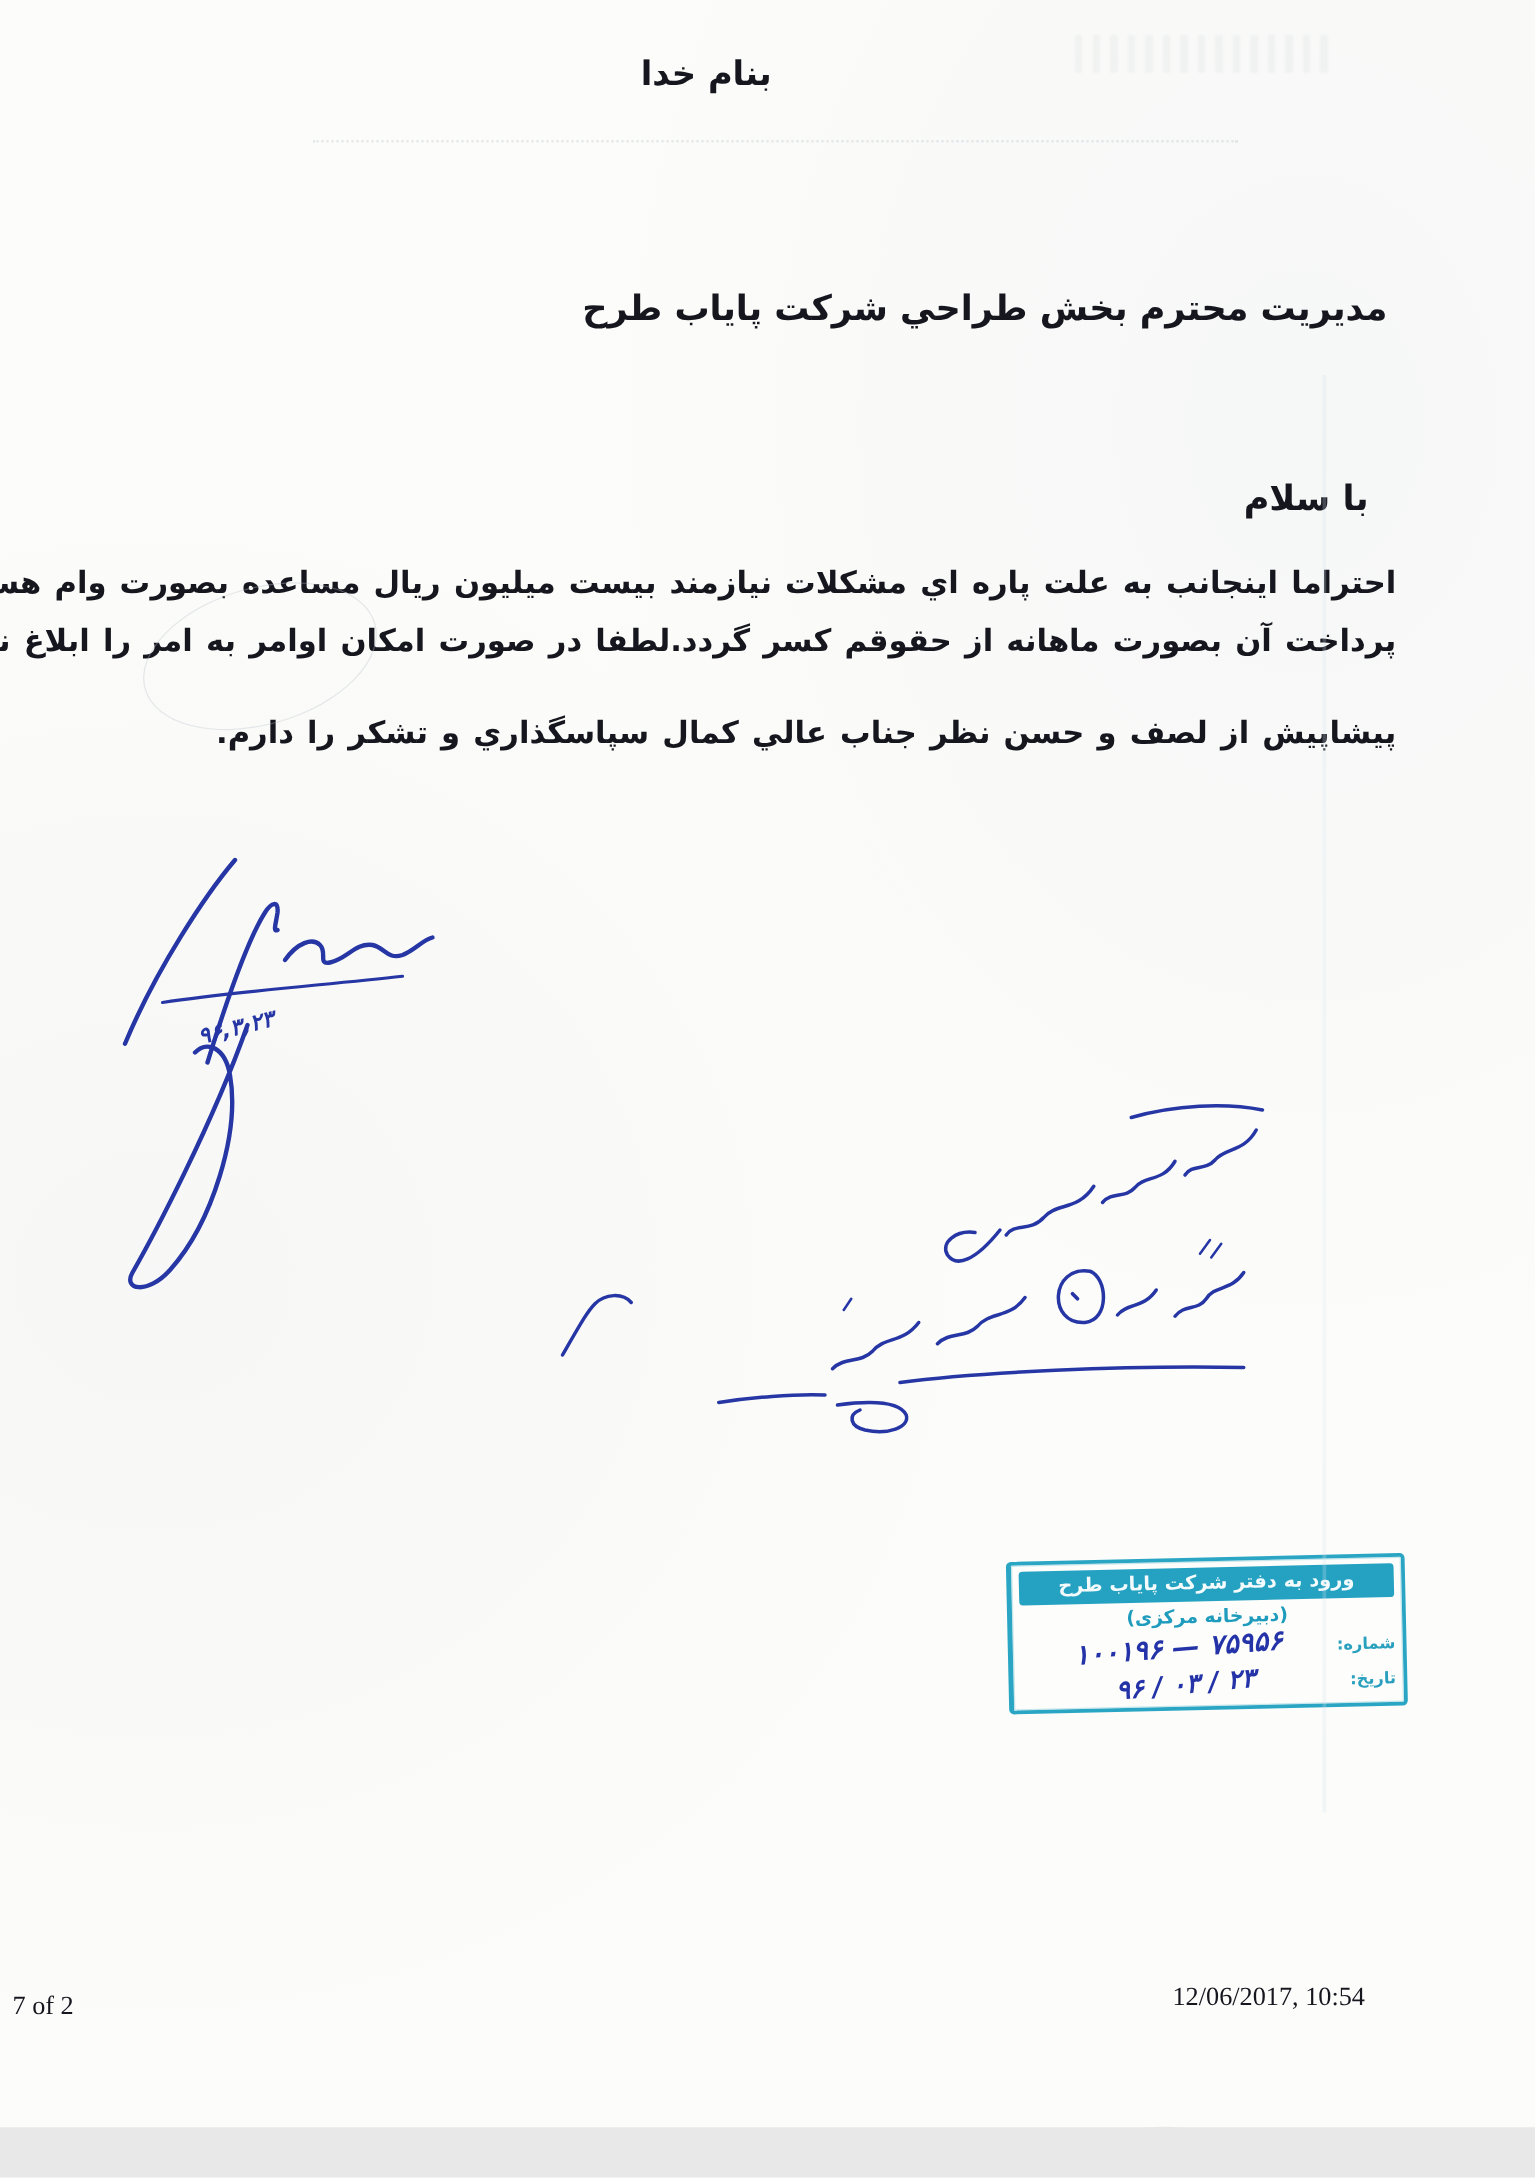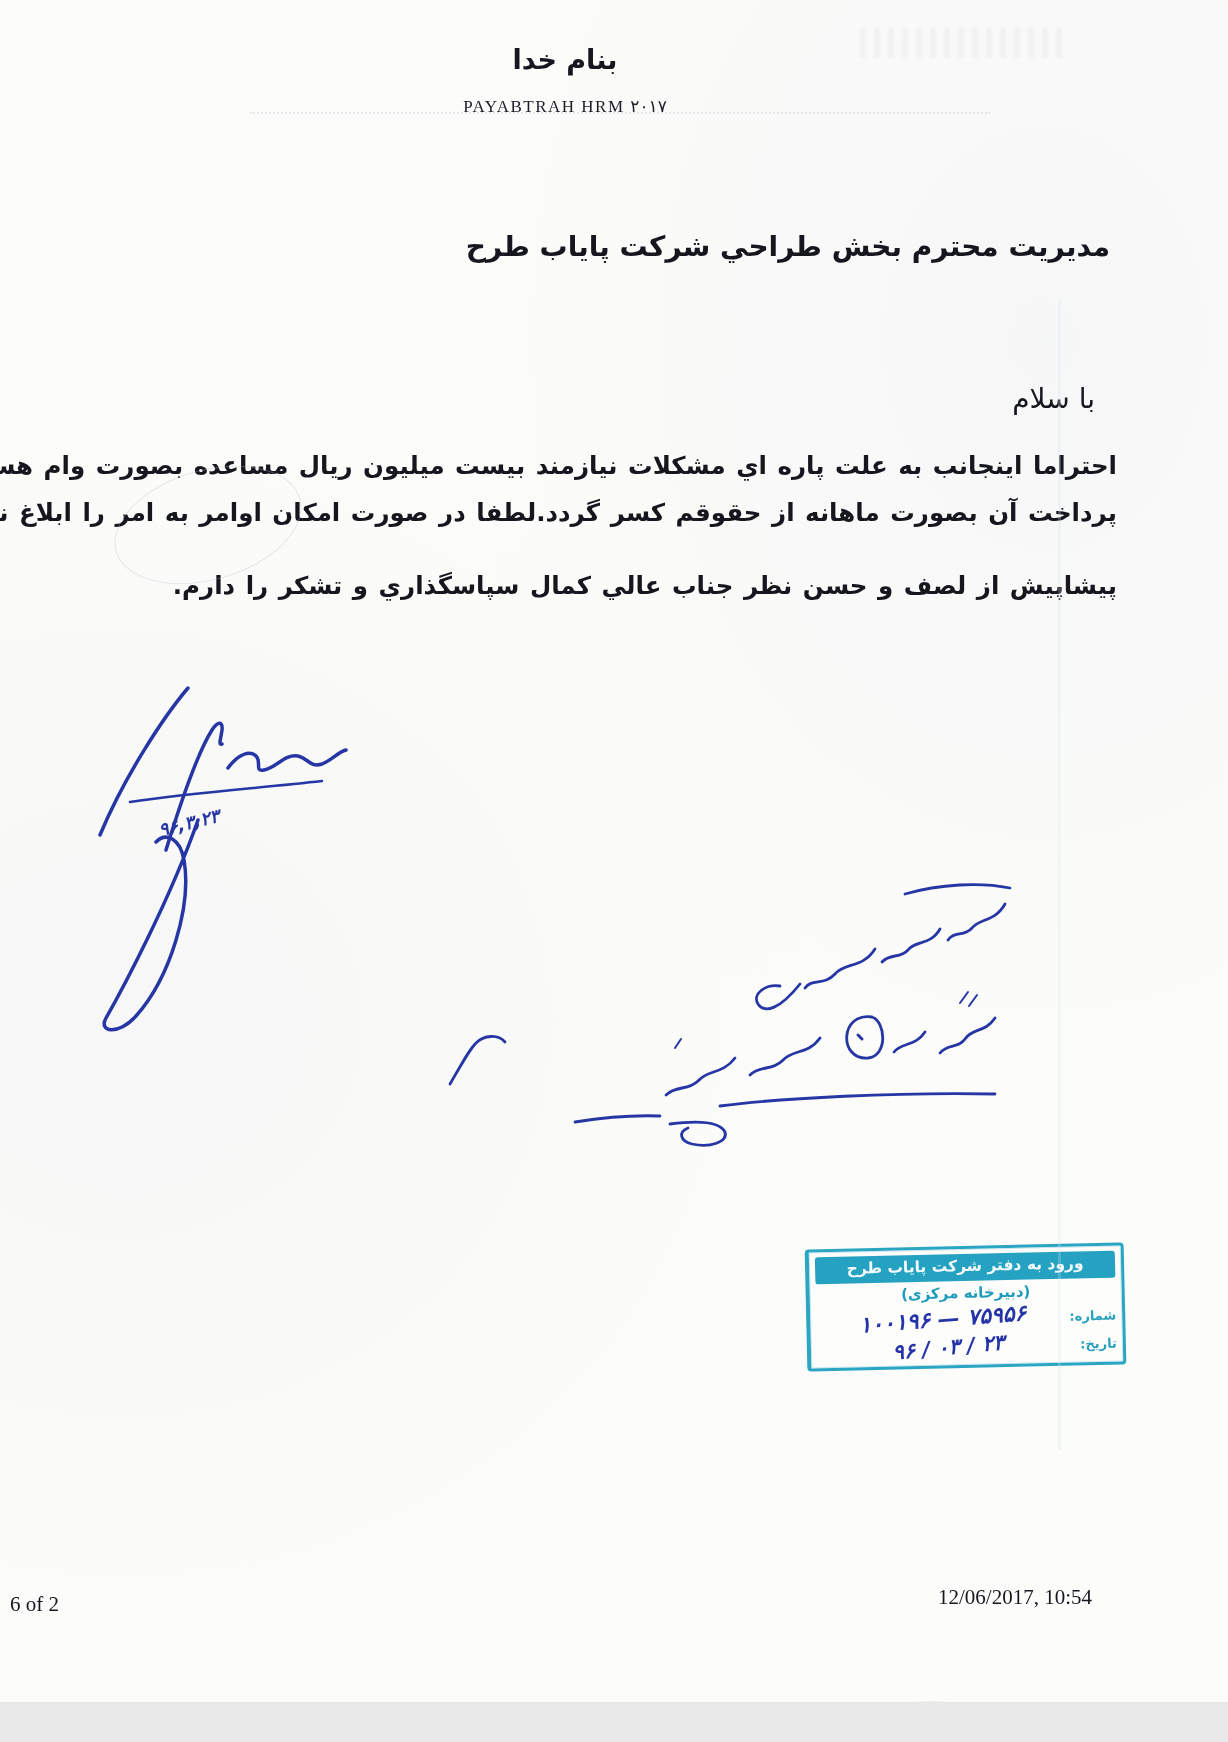--- a/index.html
+++ b/index.html
@@ -14,21 +14,21 @@
     overflow:hidden;
     font-family:"DejaVu Sans", sans-serif;
     color:#16161f;
   }
   .center-band{position:absolute;left:0;width:1130px;text-align:center;}
   .bismillah{top:44px;font-size:27px;font-weight:bold;letter-spacing:1px;}
   .orgline{top:96px;font-size:17px;font-family:"Liberation Serif","DejaVu Serif",serif;letter-spacing:1.5px;color:#1c1c28;}
   .header-rule{position:absolute;left:250px;top:112px;width:740px;border-top:2px dotted #8899aa;opacity:0.18;}
 
   .addressee{position:absolute;right:118px;top:230px;font-size:28px;font-weight:bold;direction:rtl;}
-  .salutation{position:absolute;right:133px;top:382px;font-size:28px;font-weight:normal;direction:rtl;}
+  .salutation{position:absolute;right:133px;top:382px;font-size:28px;font-weight:bold;direction:rtl;}
 
   .body-block{position:absolute;right:111px;left:60px;top:450px;direction:rtl;text-align:right;}
   .body-line{font-size:24.5px;font-weight:600;line-height:32px;white-space:nowrap;word-spacing:2px;}
   .body-line.l2{margin-top:15px;}
   .body-line.l3{margin-top:41px;}
 
   .ink{color:#2636a4;}
   .sig-svg{position:absolute;left:70px;top:680px;}
   .sig-date{
     position:absolute;left:158px;top:812px;
@@ -79,21 +79,20 @@
     background:#3f3f3f;border-radius:60% 40% 55% 45%;opacity:0.85;filter:blur(1px);}
   .bottom-blob2{position:absolute;left:1148px;top:1718px;width:72px;height:20px;
     background:#5a5a5a;border-radius:50% 50% 40% 60%;opacity:0.55;filter:blur(1px);}
 </style>
 </head>
 <body>
 
 <div class="page">
 
   <div class="center-band bismillah">بنام خدا</div>
-  <div class="center-band orgline">PAYABTRAH HRM ۲۰۱۷</div>
   <div class="header-rule"></div>
   <div class="top-smudge"></div>
 
   <div class="addressee">مديريت محترم بخش طراحي شركت پاياب طرح</div>
   <div class="salutation">با سلام</div>
 
   <div class="body-block">
     <div class="body-line l1">احتراما اينجانب به علت پاره اي مشكلات نيازمند بيست ميليون ريال مساعده بصورت وام هستم كه باز</div>
     <div class="body-line l2">پرداخت آن بصورت ماهانه از حقوقم كسر گردد.لطفا در صورت امكان اوامر به امر را ابلاغ نماييد.</div>
     <div class="body-line l3">پيشاپيش از لصف و حسن نظر جناب عالي كمال سپاسگذاري و تشكر را دارم.</div>
@@ -134,21 +133,21 @@
     <div class="stamp-row">
       <span class="stamp-label">شماره:</span>
       <span class="stamp-value">۱۰۰۱۹۶ — ۷۵۹۵۶</span>
     </div>
     <div class="stamp-row">
       <span class="stamp-label">تاريخ:</span>
       <span class="stamp-value date">۹۶ / ۰۳ / ۲۳</span>
     </div>
   </div>
 
-  <div class="footer-left">6 of 2</div>
+  <div class="footer-left">7 of 2</div>
   <div class="footer-right">12/06/2017, 10:54</div>
 
   <div class="crease"></div>
   <div class="pencil-oval"></div>
   <div class="bottom-strip"></div>
   <div class="bottom-blob"></div>
   <div class="bottom-blob2"></div>
 
 </div>
 

